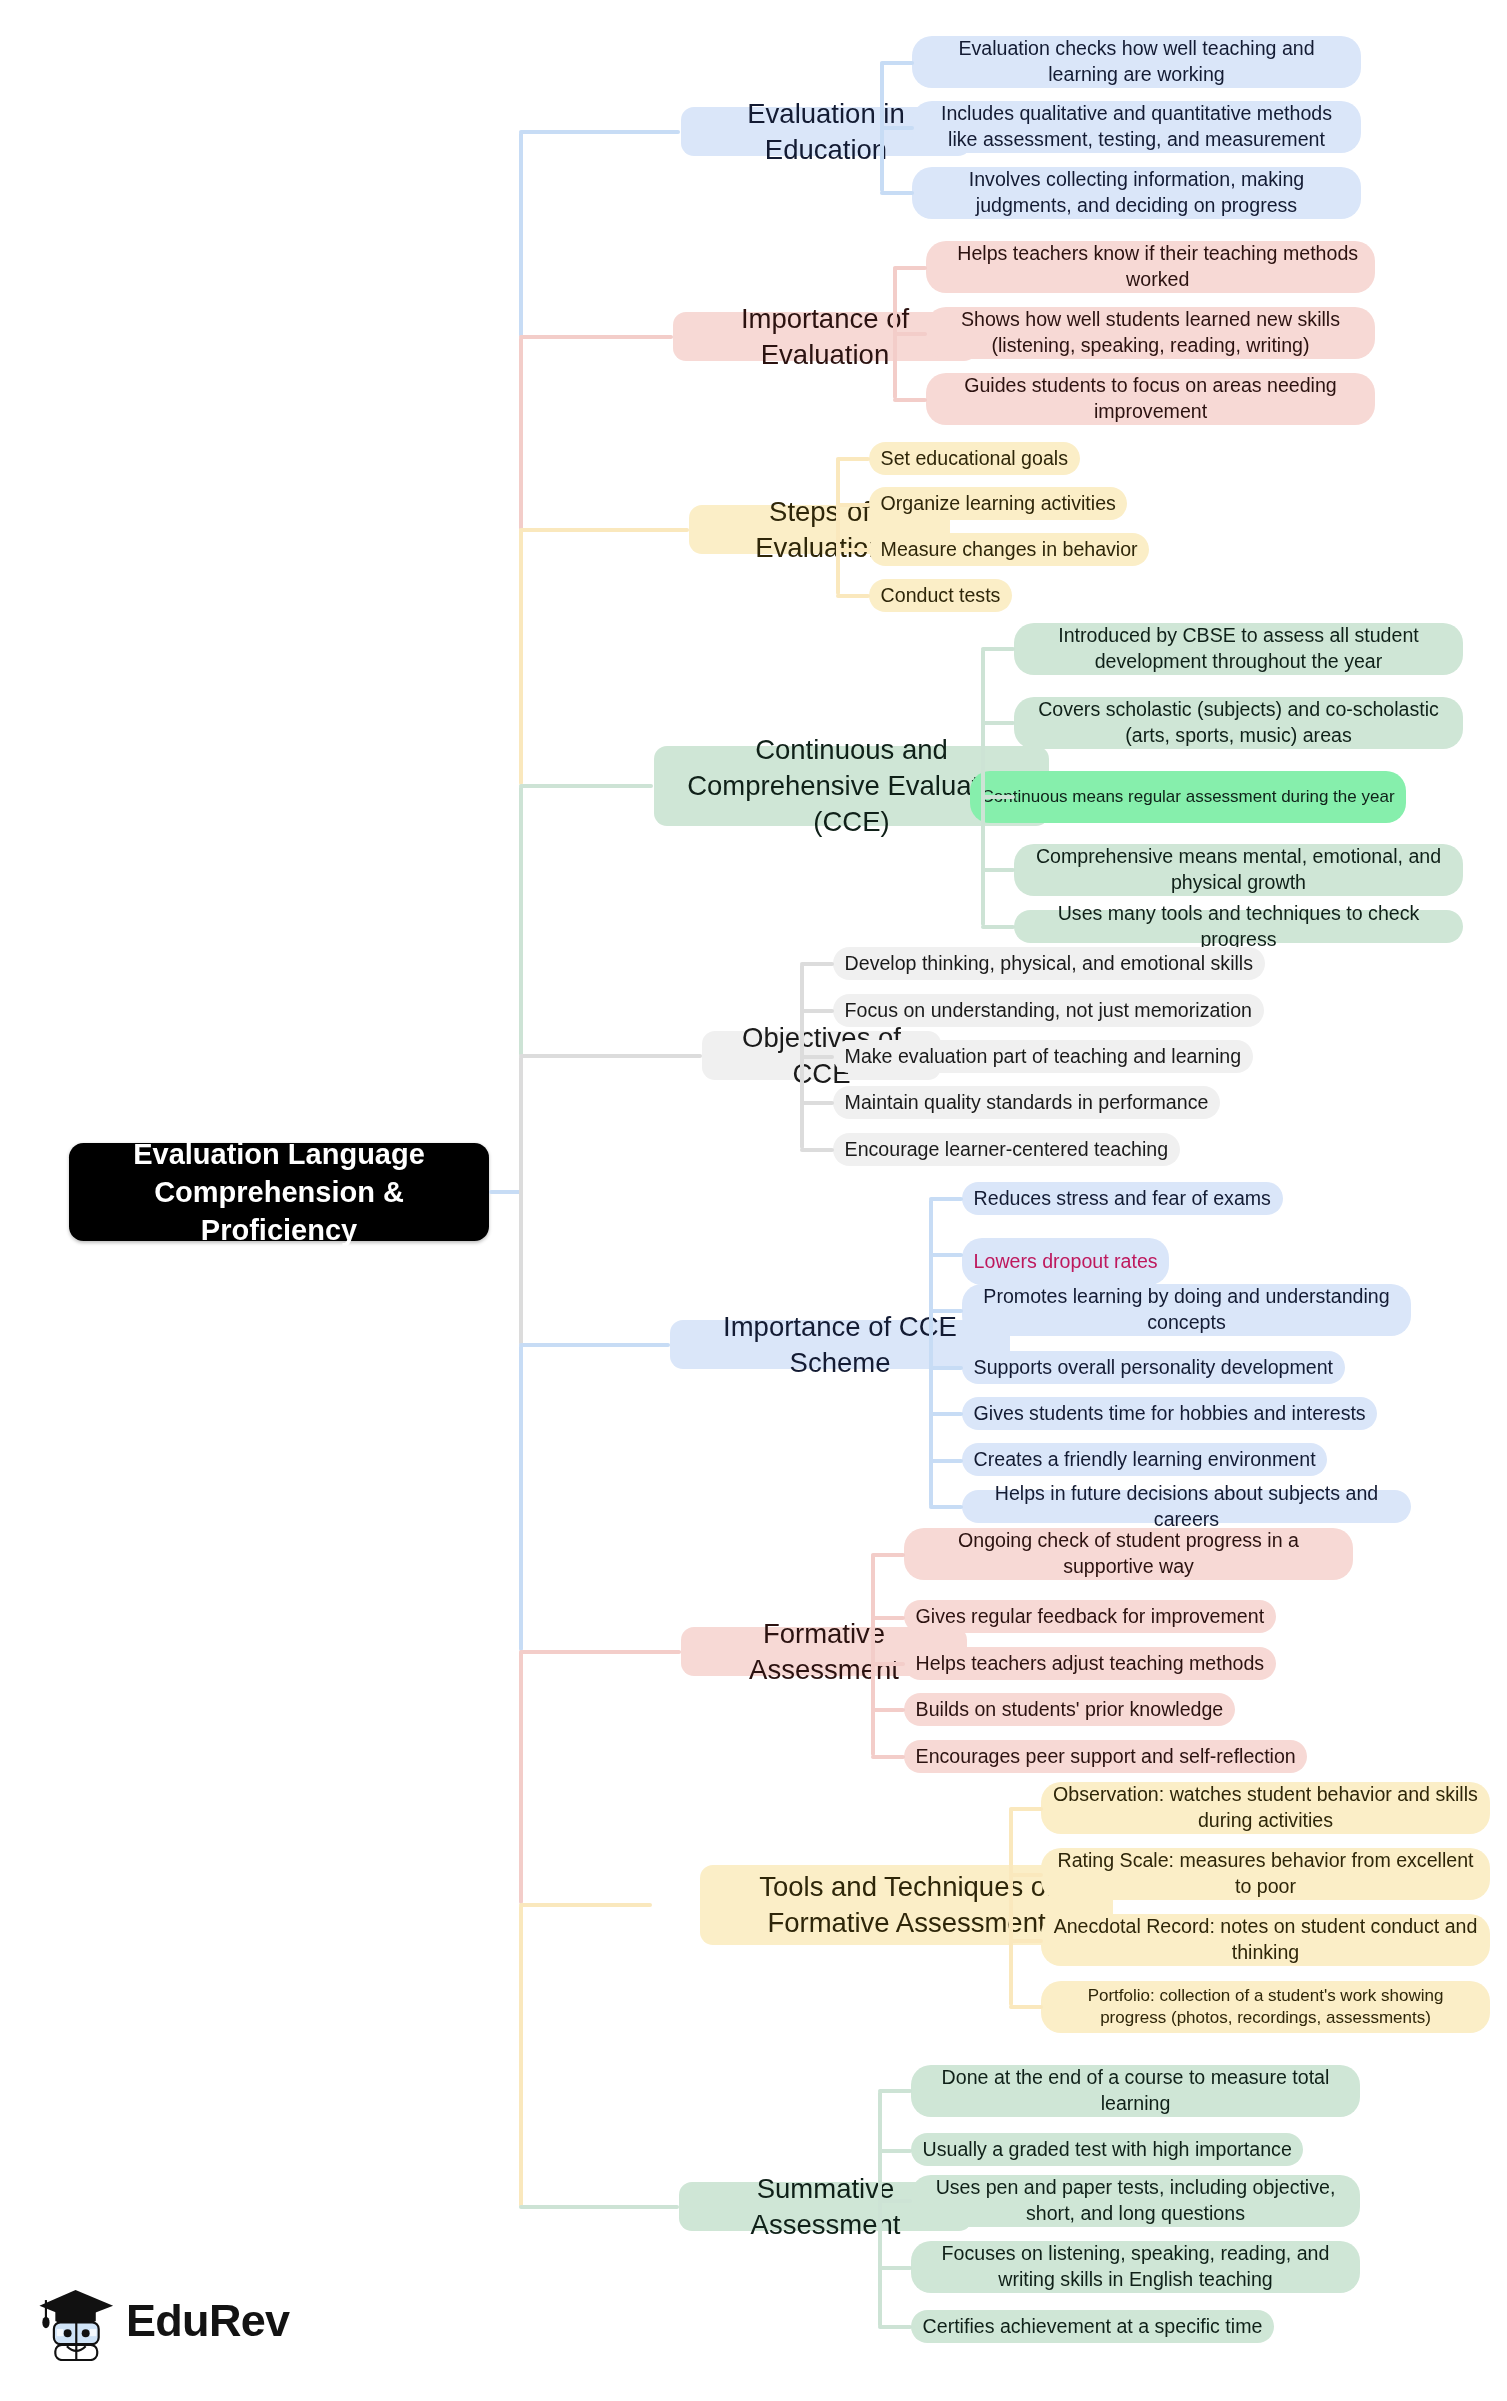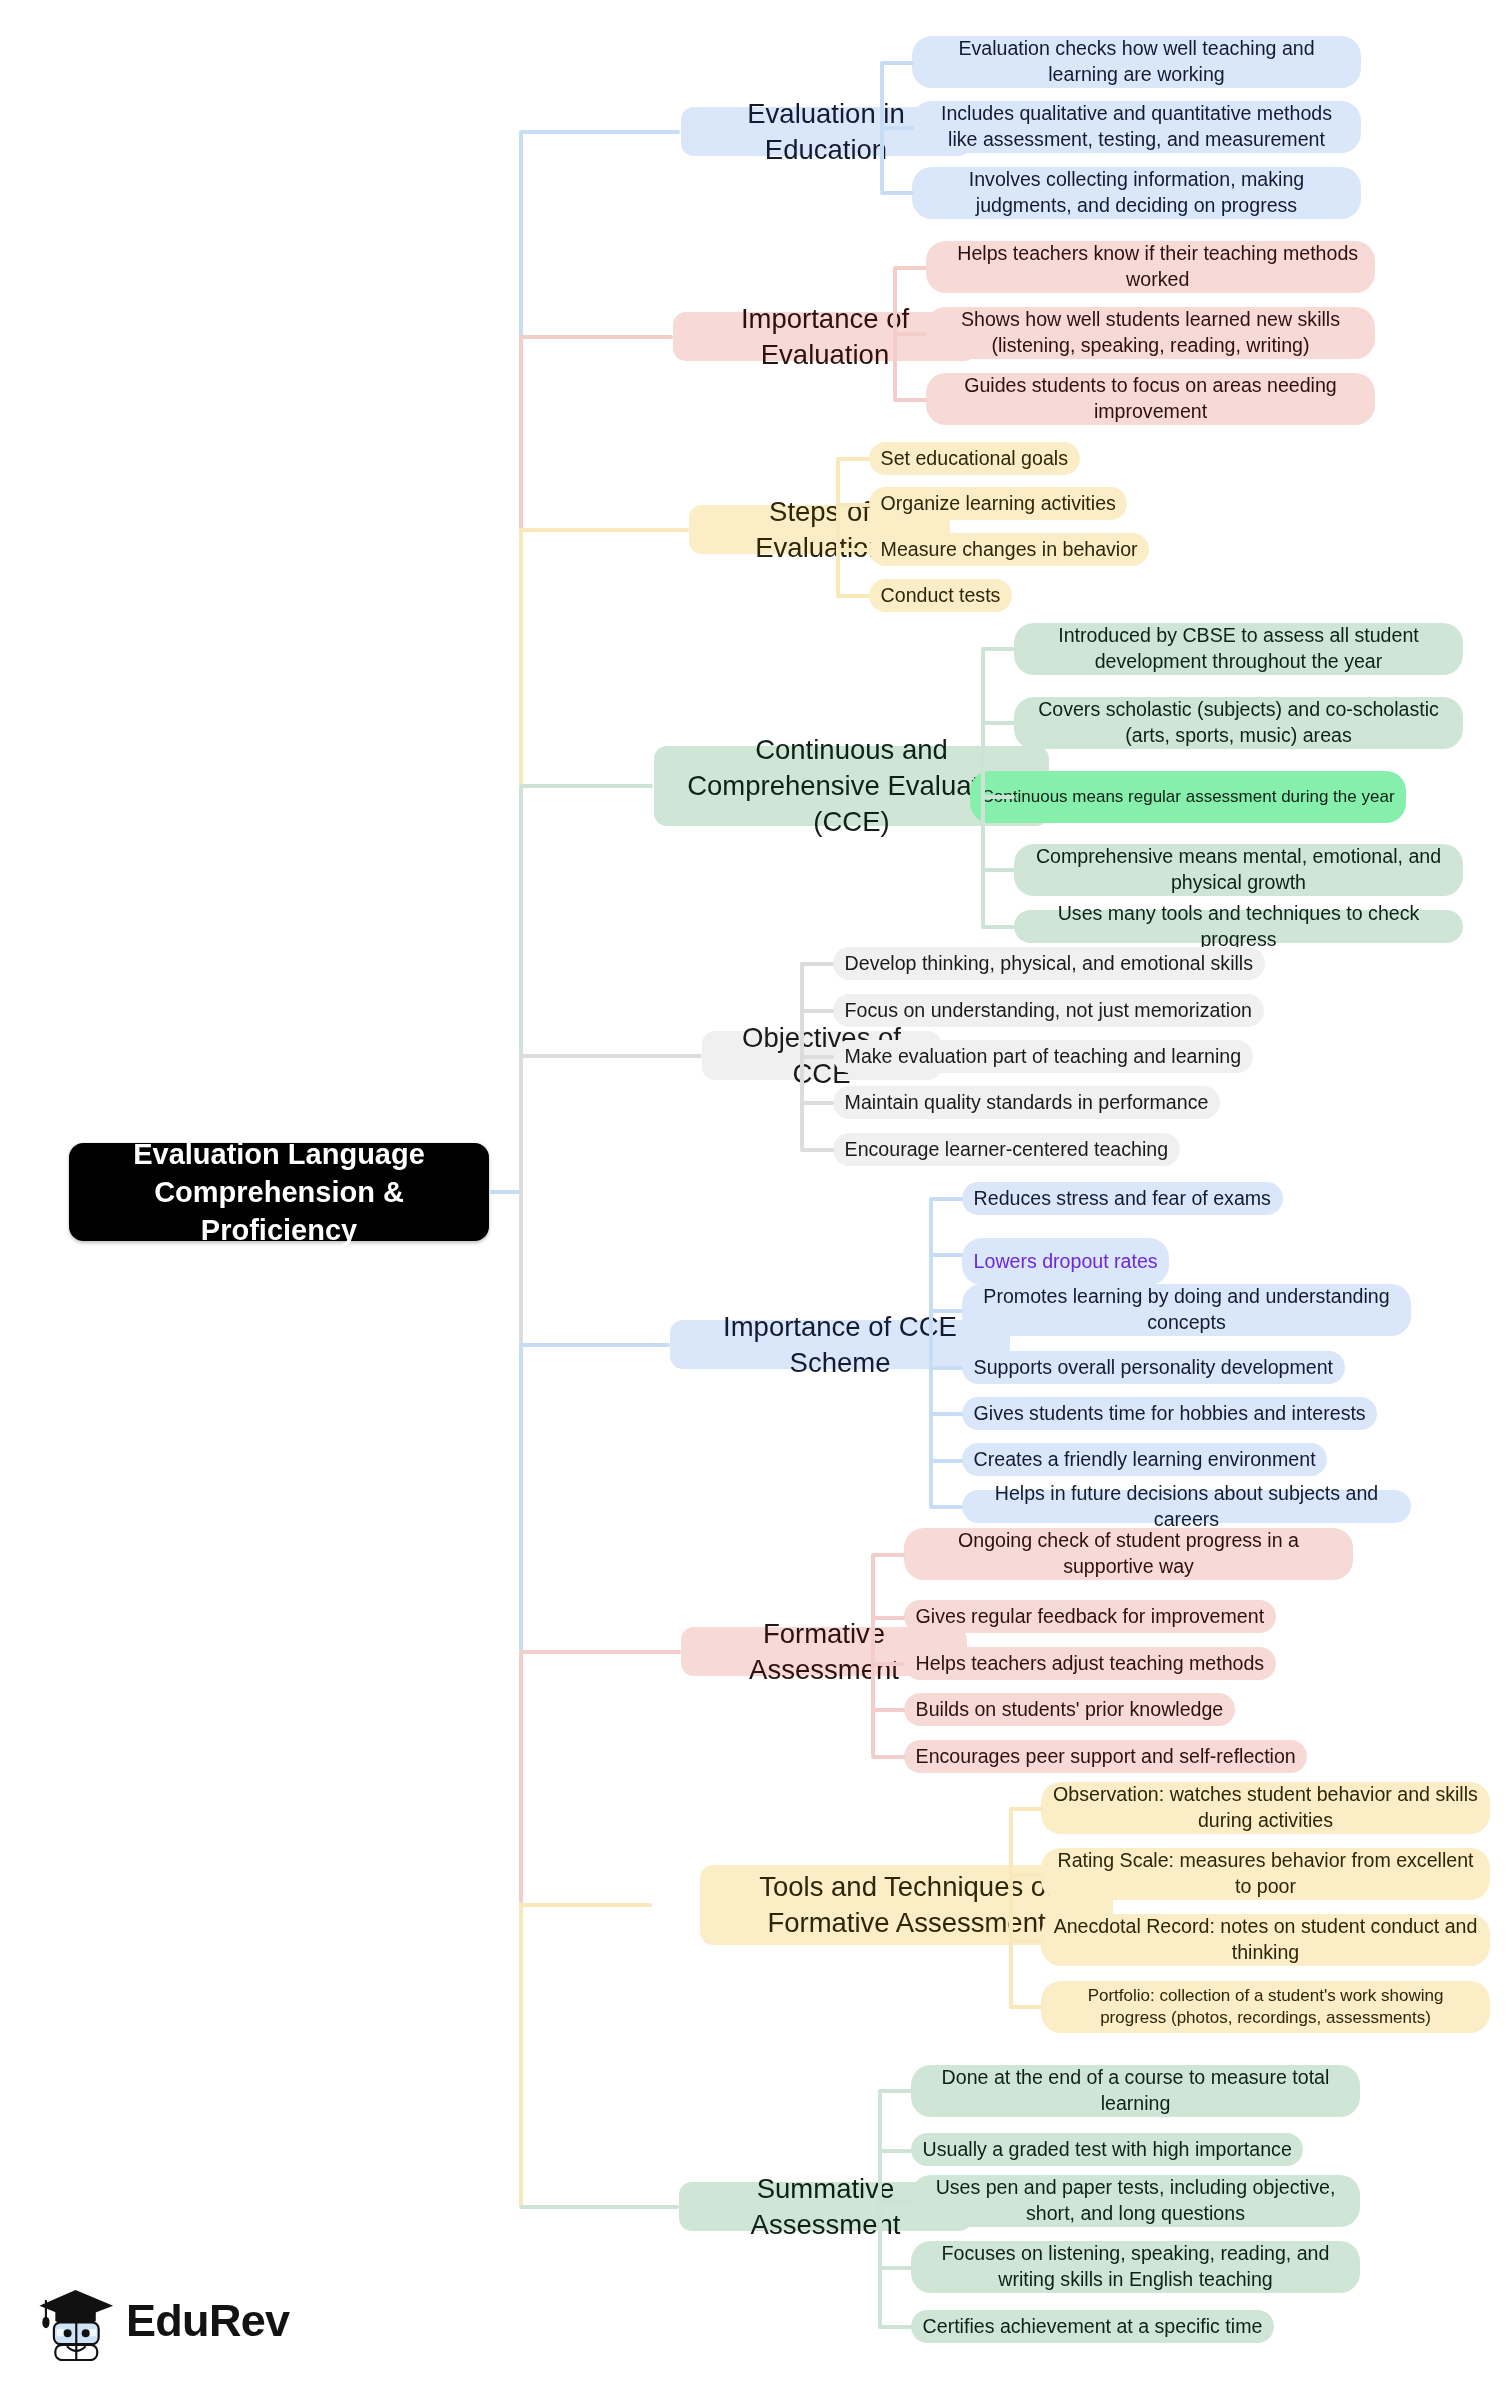--- a/index.html
+++ b/index.html
@@ -190,21 +190,21 @@
       <div class="v-line" style="left: 800px; top: 964px; height: 185px; background: rgb(220, 220, 220);"></div>
       <div class="branch-node" style="left: 670px; top: 1320px; width: 340px; height: 49px; background: rgb(218, 230, 249); color: rgb(19, 27, 51); font-size: 27.5px;">
         <span>Importance of CCE Scheme</span>
       </div>
       <div class="h-line" style="left: 519px; top: 1343px; width: 151px; background: rgb(199, 220, 245);"></div>
       <div class="h-line" style="left: 1010px; top: 1343px; background: rgb(199, 220, 245);"></div>
       <div class="leaf-node" style="left: 962px; top: 1182px; min-height: 33px; height: 33px; max-width: 449px; background: rgb(218, 230, 249); color: rgb(19, 27, 51); font-size: 19.6px;">
         <span>Reduces stress and fear of exams</span>
       </div>
       <div class="h-line" style="left: 929px; top: 1197px; width: 34px; background: rgb(199, 220, 245);"></div>
-      <div class="leaf-node" style="left: 962px; top: 1238px; min-height: 33px; height: 47px; max-width: 449px; background: rgb(218, 230, 249); color: #6d28d9; font-size: 19.6px;">
+      <div class="leaf-node" style="left: 962px; top: 1238px; min-height: 33px; height: 47px; max-width: 449px; background: rgb(218, 230, 249); color: #be185d; font-size: 19.6px;">
         <span>Lowers dropout rates</span>
       </div>
       <div class="h-line" style="left: 929px; top: 1253px; width: 34px; background: rgb(199, 220, 245);"></div>
       <div class="leaf-node" style="left: 962px; top: 1284px; min-height: 52px; height: 52px; max-width: 449px; background: rgb(218, 230, 249); color: rgb(19, 27, 51); font-size: 19.6px;">
         <span>Promotes learning by doing and understanding concepts</span>
       </div>
       <div class="h-line" style="left: 929px; top: 1309px; width: 34px; background: rgb(199, 220, 245);"></div>
       <div class="leaf-node" style="left: 962px; top: 1351px; min-height: 33px; height: 33px; max-width: 449px; background: rgb(218, 230, 249); color: rgb(19, 27, 51); font-size: 19.6px;">
         <span>Supports overall personality development</span>
       </div>

